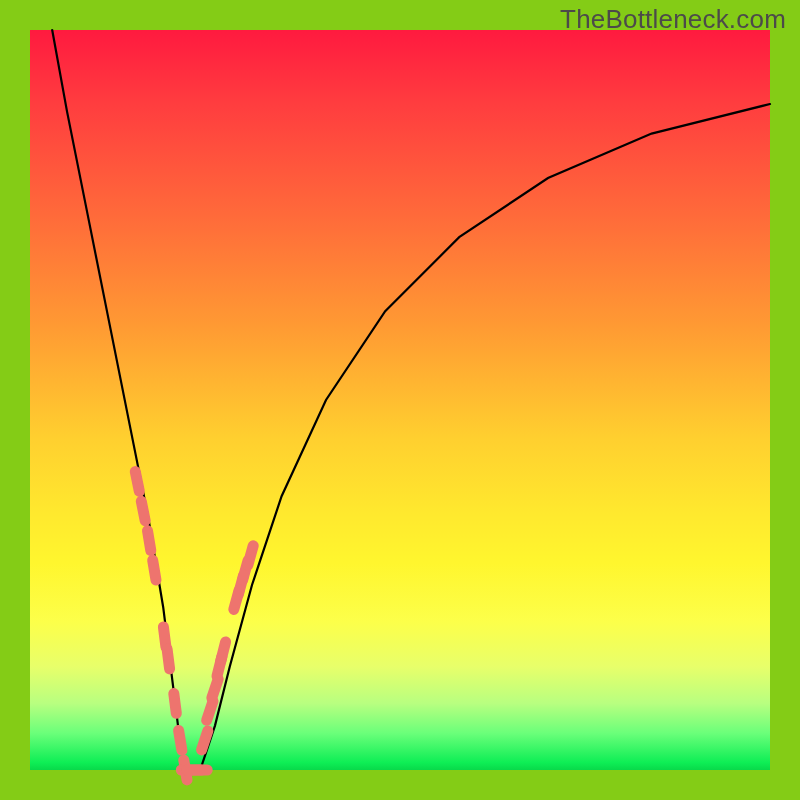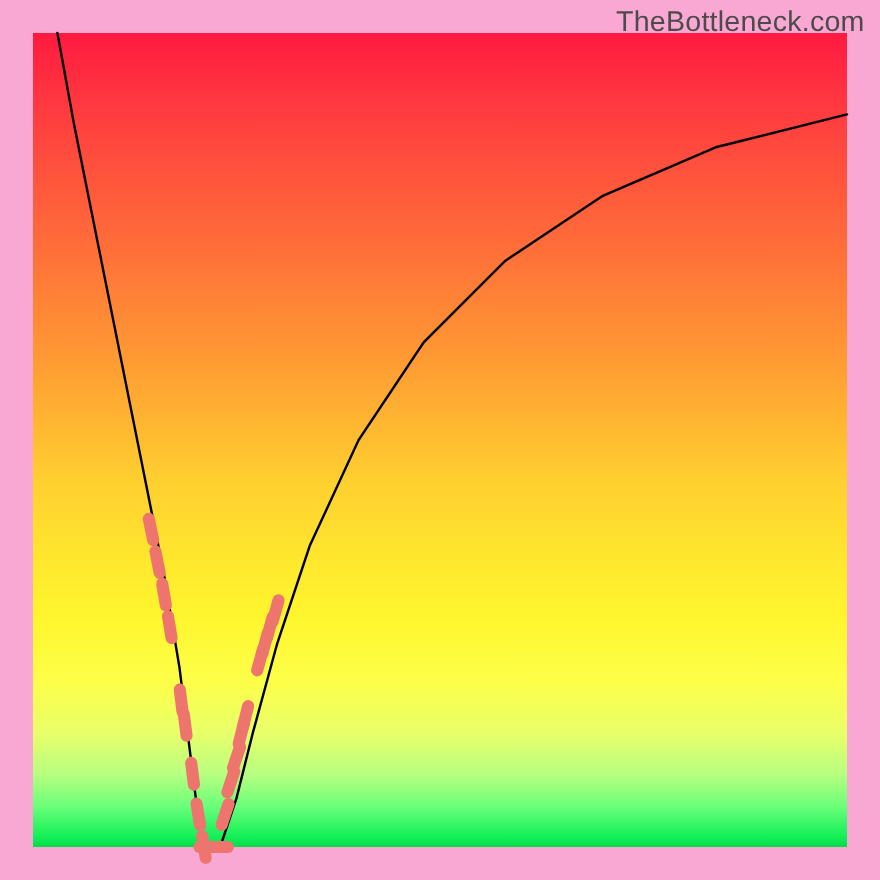--- a/index.html
+++ b/index.html
@@ -10,21 +10,21 @@
     overflow: hidden;
     background: #000;
     font-family: Arial, Helvetica, sans-serif;
   }
   .frame {
     position: absolute;
     left: 0;
     top: 0;
     width: 800px;
     height: 800px;
-    background: #f9a8d4;
+    background: #84cc16;
   }
   .plot {
     position: absolute;
     left: 30px;
     top: 30px;
     width: 740px;
     height: 740px;
     
     background: linear-gradient(to bottom,
       #ff1a3f 0%,

